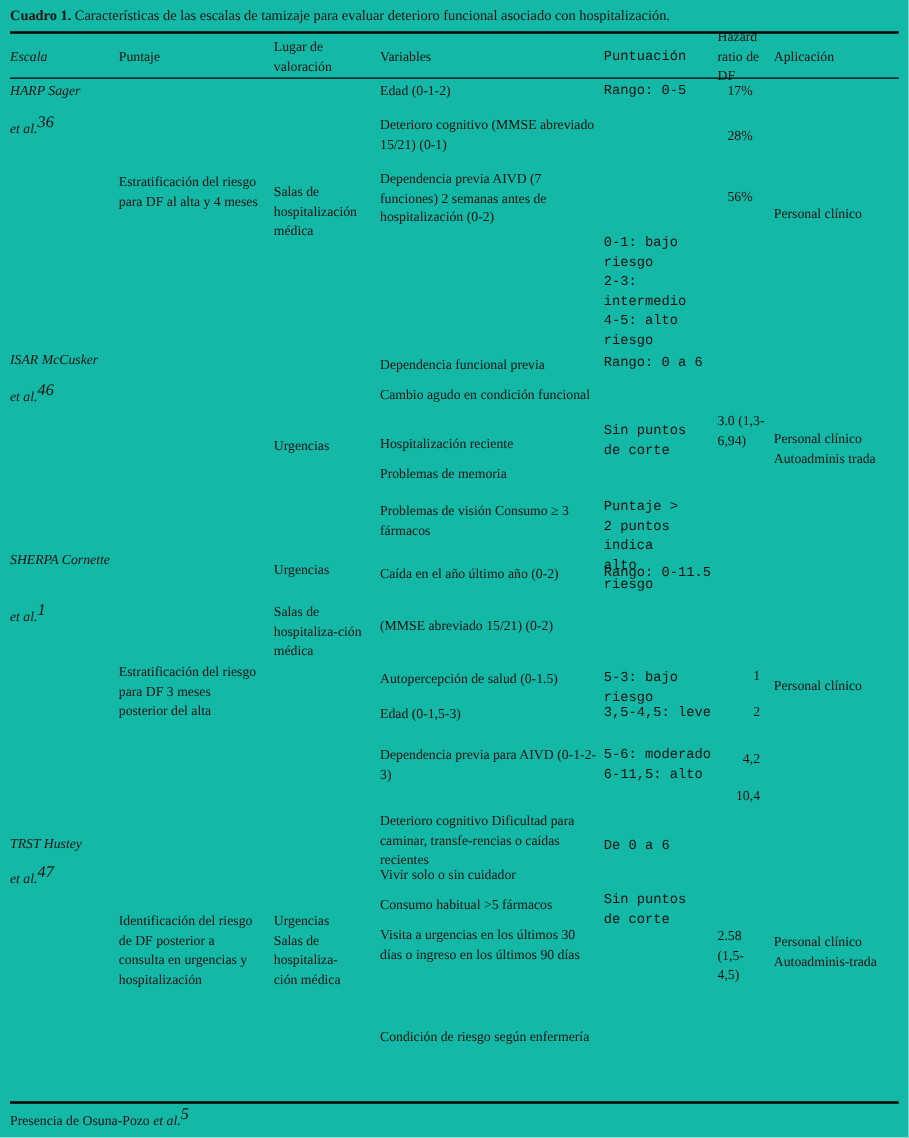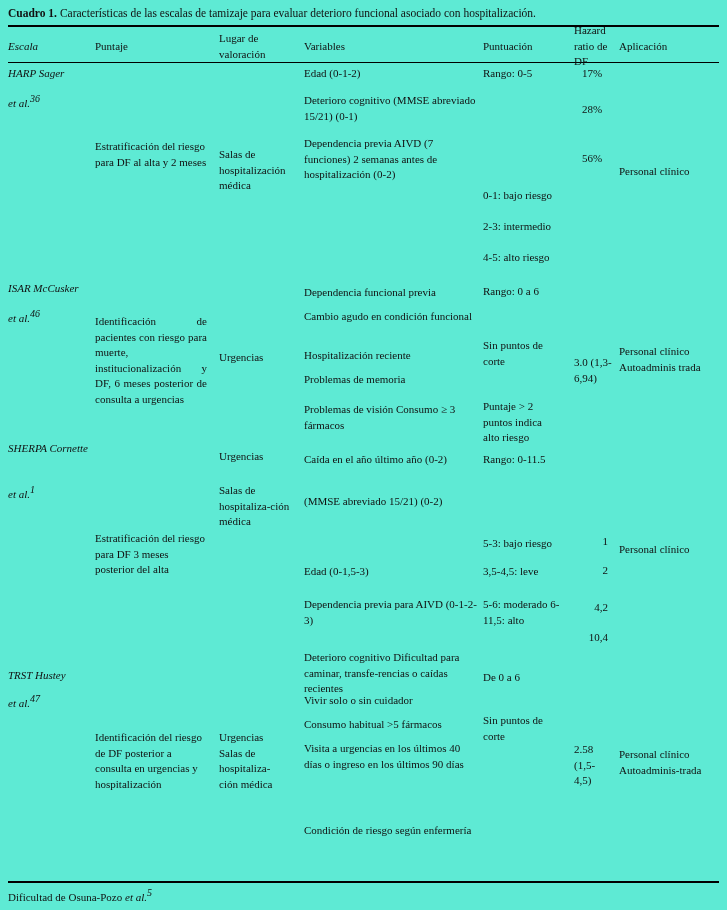--- a/index.html
+++ b/index.html
@@ -1,48 +1,48 @@
 <!DOCTYPE html>
 <html><head>
 <meta charset="utf-8">
 <style>
   html, body { margin: 0; padding: 0; background: #ffffff; }
   .page {
     position: relative;
     width: 727px;
     height: 910px;
-    background: #5eead4;
+    background: #14b8a6;
     font-family: "Liberation Serif", serif;
     font-size: 11px;
     line-height: 15.5px;
     color: #111111;
     overflow: hidden;
   }
   .cell { position: absolute; }
   .title { position: absolute; left: 8px; top: 6px; width: 712px; font-size: 11.5px; }
   .title b { font-weight: bold; }
   .rule { position: absolute; left: 8px; width: 711px; background: #000; }
   .rule-thick { height: 2px; }
   .rule-thin { height: 1px; }
   
   .c1 { left: 8px;   width: 85px; font-style: italic; }
   .c2 { left: 95px;  width: 112px; }
   .c3 { left: 219px; width: 84px; }
   .c4 { left: 304px; width: 176px; }
-  .c5 { left: 483px; width: 91px; }
+  .c5 { left: 483px; width: 91px; font-family: Liberation Mono, monospace; }
   .c6 { left: 574px; width: 38px; }
   .c6c { left: 574px; width: 36px; text-align: center; }
   .c6r { left: 565px; width: 43px; text-align: right; }
   .c7 { left: 619px; width: 103px; }
   .w70 { width: 70px; }
   .w64 { width: 64px; }
   .w58 { width: 58px; }
   .justify { text-align: justify; }
   .etal { font-style: italic; }
-  sup { font-size: 10px; line-height: 0; }
+  sup { font-size: 13px; line-height: 0; }
   .hdr { }
 </style>
 </head>
 <body>
 
 <div class="page">
 
   <div class="title">
     <b>Cuadro 1.</b>
     <span>Características de las escalas de tamizaje para evaluar deterioro funcional asociado con hospitalización.</span>
@@ -55,80 +55,80 @@
   <div class="cell c1 hdr" style="top:39px">Escala</div>
   <div class="cell c2 hdr" style="top:39px">Puntaje</div>
   <div class="cell c3 hdr" style="top:31px">Lugar de valoración</div>
   <div class="cell c4 hdr" style="top:39px">Variables</div>
   <div class="cell c5 hdr" style="top:39px">Puntuación</div>
   <div class="cell c6 hdr" style="top:23px">Hazard ratio de DF</div>
   <div class="cell c7 hdr" style="top:39px">Aplicación</div>
 
   <div class="cell c1" style="top:66px">HARP Sager</div>
   <div class="cell c1 etal" style="top:96px"><i>et al.</i><sup>36</sup></div>
-  <div class="cell c2" style="top:139px">Estratificación del riesgo para DF al alta y 2 meses</div>
+  <div class="cell c2" style="top:139px">Estratificación del riesgo para DF al alta y 4 meses</div>
   <div class="cell c3" style="top:147px">Salas de hospitalización médica</div>
   <div class="cell c4" style="top:66px">Edad (0-1-2)</div>
   <div class="cell c4" style="top:93px">Deterioro cognitivo (MMSE abreviado 15/21) (0-1)</div>
   <div class="cell c4" style="top:136px">Dependencia previa AIVD (7 funciones) 2 semanas antes de hospitalización (0-2)</div>
   <div class="cell c5" style="top:66px">Rango: 0-5</div>
   <div class="cell c5" style="top:188px">0-1: bajo riesgo</div>
   <div class="cell c5" style="top:219px">2-3: intermedio</div>
   <div class="cell c5" style="top:250px">4-5: alto riesgo</div>
   <div class="cell c6c" style="top:66px">17%</div>
   <div class="cell c6c" style="top:102px">28%</div>
   <div class="cell c6c" style="top:151px">56%</div>
   <div class="cell c7" style="top:164px">Personal clínico</div>
 
   <div class="cell c1" style="top:281px">ISAR McCusker</div>
   <div class="cell c1 etal" style="top:311px"><i>et al.</i><sup>46</sup></div>
-  <div class="cell c2 justify" style="top:314px">Identificación de pacientes con riesgo para muerte, institucionalización y DF, 6 meses posterior de consulta a urgencias</div>
   <div class="cell c3" style="top:350px">Urgencias</div>
   <div class="cell c4" style="top:285px">Dependencia funcional previa</div>
   <div class="cell c4" style="top:309px">Cambio agudo en condición funcional</div>
   <div class="cell c4" style="top:372px">Problemas de memoria</div>
   <div class="cell c4" style="top:348px">Hospitalización reciente</div>
   <div class="cell c4" style="top:402px">Problemas de visión Consumo ≥ 3 fármacos</div>
   <div class="cell c5" style="top:284px">Rango: 0 a 6</div>
   <div class="cell c5 w70" style="top:338px">Sin puntos de corte</div>
   <div class="cell c5 w70" style="top:399px">Puntaje &gt; 2 puntos indica alto riesgo</div>
-  <div class="cell c6" style="top:355px">3.0 (1,3-6,94)</div>
+  <div class="cell c6" style="top:330px">3.0 (1,3-6,94)</div>
   <div class="cell c7" style="top:344px">Personal clínico Autoadminis trada</div>
 
   <div class="cell c1" style="top:441px">SHERPA Cornette</div>
   <div class="cell c1 etal" style="top:487px"><i>et al.</i><sup>1</sup></div>
   <div class="cell c2" style="top:531px">Estratificación del riesgo para DF 3 meses posterior del alta</div>
   <div class="cell c3" style="top:449px">Urgencias</div>
   <div class="cell c3" style="top:483px">Salas de hospitaliza-ción médica</div>
   <div class="cell c4" style="top:452px">Caída en el año último año (0-2)</div>
   <div class="cell c4" style="top:494px">(MMSE abreviado 15/21) (0-2)</div>
+  <div class="cell c4" style="top:536px">Autopercepción de salud (0-1.5)</div>
   <div class="cell c4" style="top:564px">Edad (0-1,5-3)</div>
   <div class="cell c4" style="top:597px">Dependencia previa para AIVD (0-1-2-3)</div>
   <div class="cell c5" style="top:452px">Rango: 0-11.5</div>
   <div class="cell c5" style="top:536px">5-3: bajo riesgo</div>
   <div class="cell c5" style="top:564px">3,5-4,5: leve</div>
   <div class="cell c5" style="top:597px">5-6: moderado 6-11,5: alto</div>
   <div class="cell c6r" style="top:534px">1</div>
   <div class="cell c6r" style="top:563px">2</div>
   <div class="cell c6r" style="top:600px">4,2</div>
   <div class="cell c6r" style="top:630px">10,4</div>
   <div class="cell c7" style="top:542px">Personal clínico</div>
 
   <div class="cell c1" style="top:668px">TRST Hustey</div>
   <div class="cell c1 etal" style="top:696px"><i>et al.</i><sup>47</sup></div>
   <div class="cell c2" style="top:730px">Identificación del riesgo de DF posterior a consulta en urgencias y hospitalización</div>
   <div class="cell c3 w64" style="top:730px">Urgencias Salas de hospitaliza-ción médica</div>
   <div class="cell c4" style="top:650px">Deterioro cognitivo Dificultad para caminar, transfe-rencias o caídas recientes</div>
   <div class="cell c4" style="top:693px">Vivir solo o sin cuidador</div>
   <div class="cell c4" style="top:717px">Consumo habitual &gt;5 fármacos</div>
-  <div class="cell c4" style="top:741px">Visita a urgencias en los últimos 40 días o ingreso en los últimos 90 días</div>
+  <div class="cell c4" style="top:741px">Visita a urgencias en los últimos 30 días o ingreso en los últimos 90 días</div>
   <div class="cell c4" style="top:823px">Condición de riesgo según enfermería</div>
   <div class="cell c5" style="top:670px">De 0 a 6</div>
   <div class="cell c5 w70" style="top:713px">Sin puntos de corte</div>
   <div class="cell c6" style="top:742px">2.58 (1,5-4,5)</div>
   <div class="cell c7" style="top:747px">Personal clínico Autoadminis-trada</div>
 
   <div class="cell" style="left:8px; top:890px; width:400px">
-    <span>Dificultad de Osuna-Pozo</span>
+    <span>Presencia de Osuna-Pozo</span>
     <span class="etal"><i>et al.</i><sup>5</sup></span>
   </div>
 
 </div>
 
 </body></html>

